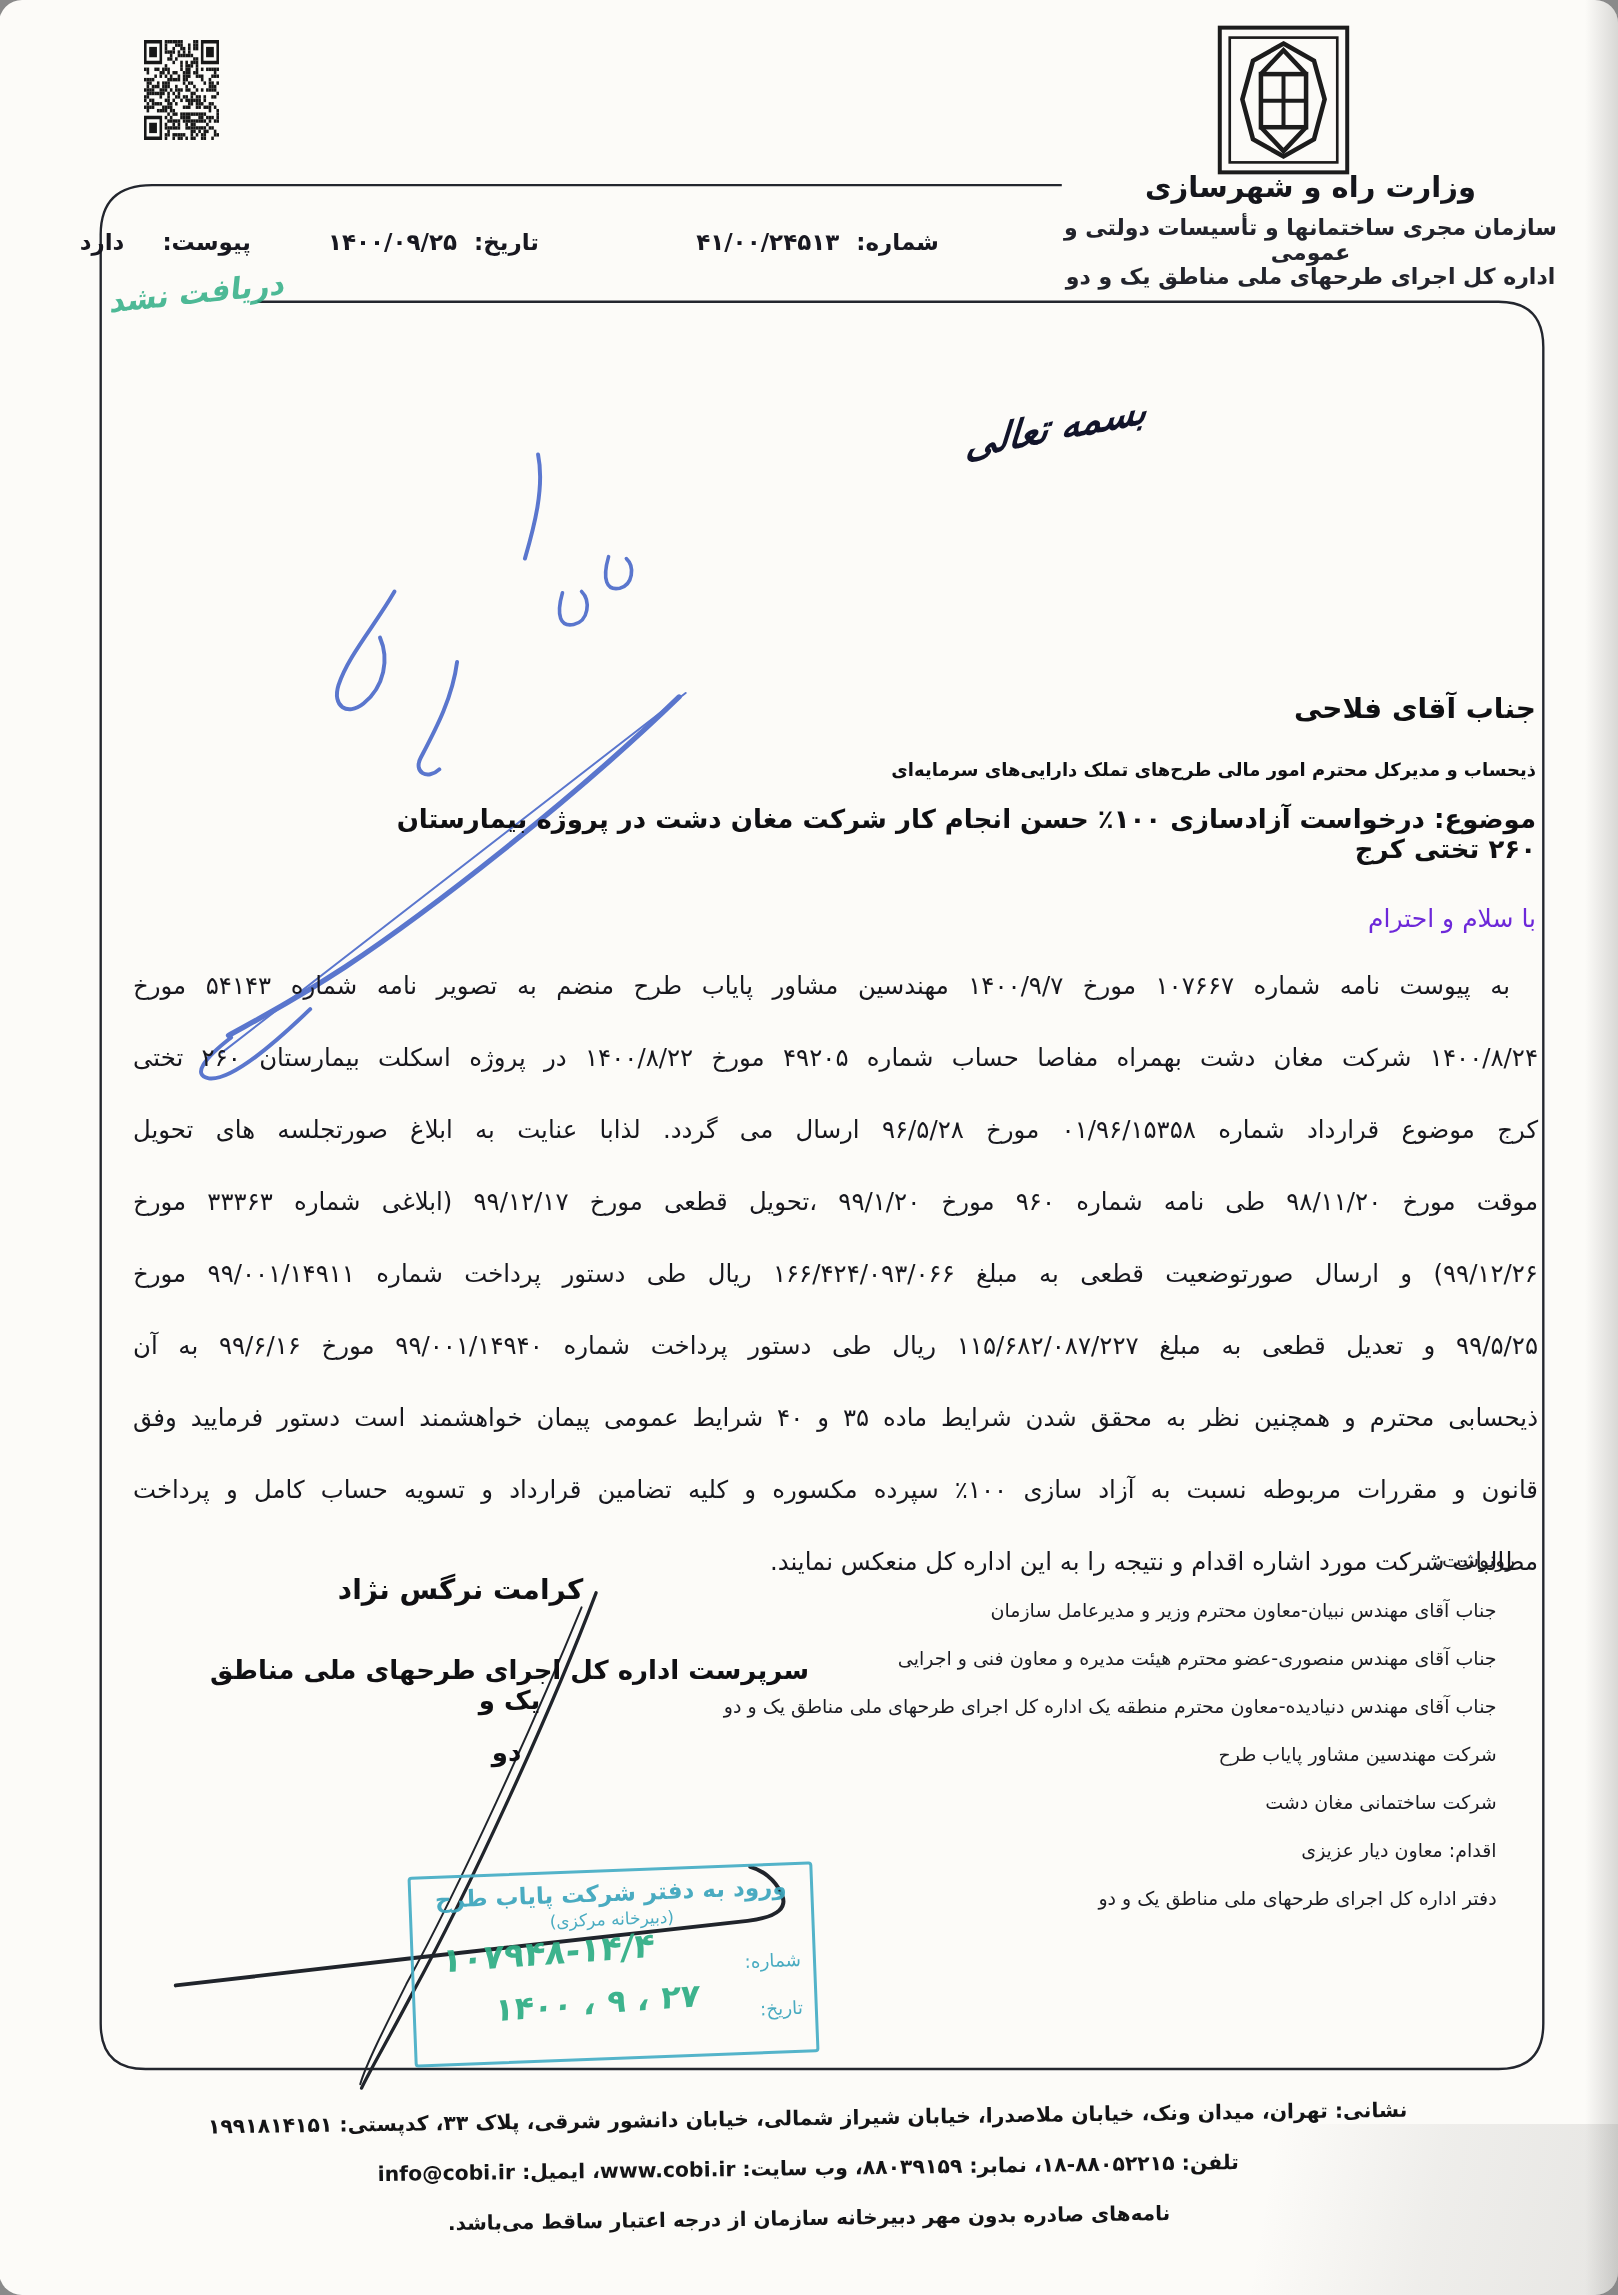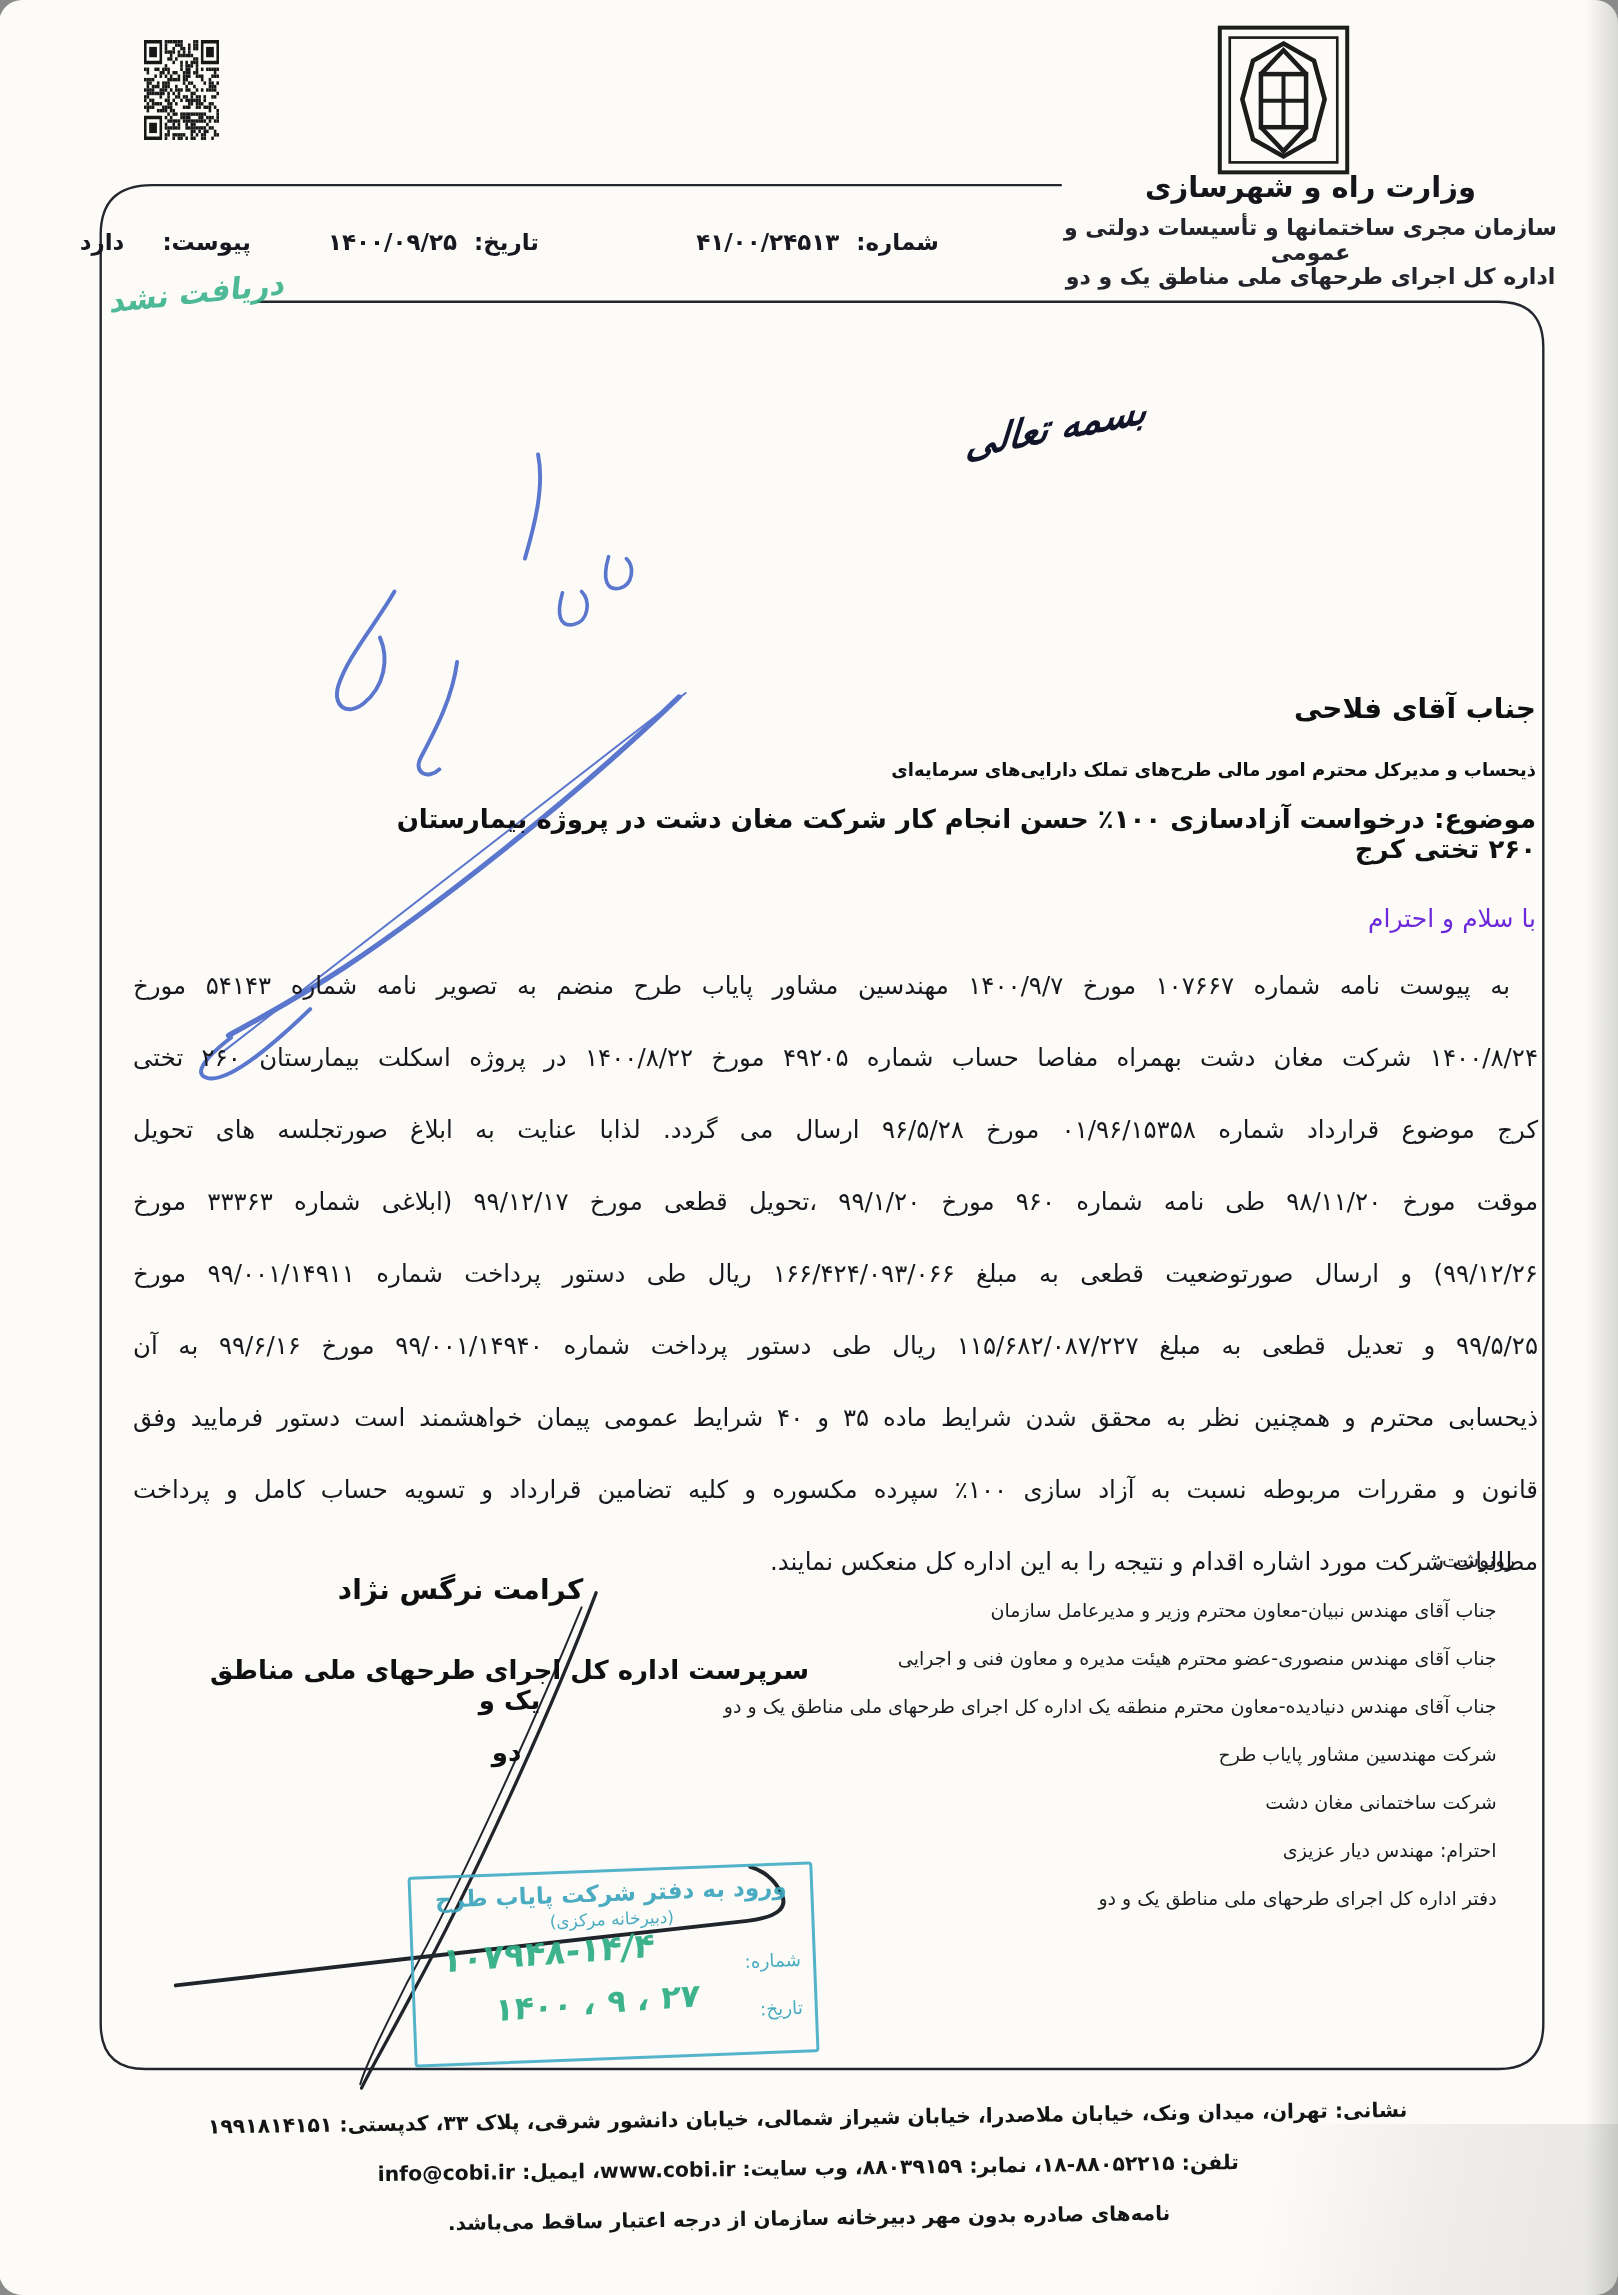--- a/index.html
+++ b/index.html
@@ -496,21 +496,21 @@
   <div class="abs sig-role1">سرپرست اداره کل اجرای طرحهای ملی مناطق یک و</div>
   <div class="abs sig-role2">دو</div>
 
   <div class="abs cc">
     <div class="cc-label">رونوشت:</div>
     <div class="cc-item">جناب آقای مهندس نبیان-معاون محترم وزیر و مدیرعامل سازمان</div>
     <div class="cc-item">جناب آقای مهندس منصوری-عضو محترم هیئت مدیره و معاون فنی و اجرایی</div>
     <div class="cc-item">جناب آقای مهندس دنیادیده-معاون محترم منطقه یک اداره کل اجرای طرحهای ملی مناطق یک و دو</div>
     <div class="cc-item">شرکت مهندسین مشاور پایاب طرح</div>
     <div class="cc-item">شرکت ساختمانی مغان دشت</div>
-    <div class="cc-item">احترام: مهندس دیار عزیزی</div>
+    <div class="cc-item">اقدام: معاون دیار عزیزی</div>
     <div class="cc-item">دفتر اداره کل اجرای طرحهای ملی مناطق یک و دو</div>
   </div>
 
   <div class="abs stamp">
     <div class="stamp-l1">ورود به دفتر شرکت پایاب طرح</div>
     <div class="stamp-l2">(دبیرخانه مرکزی)</div>
     <div class="stamp-lbl n">شماره:</div>
     <div class="stamp-lbl d">تاریخ:</div>
     <div class="stamp-val n hand">۱۰۷۹۴۸-۱۴/۴</div>
     <div class="stamp-val d hand">۲۷ ، ۹ ، ۱۴۰۰</div>

